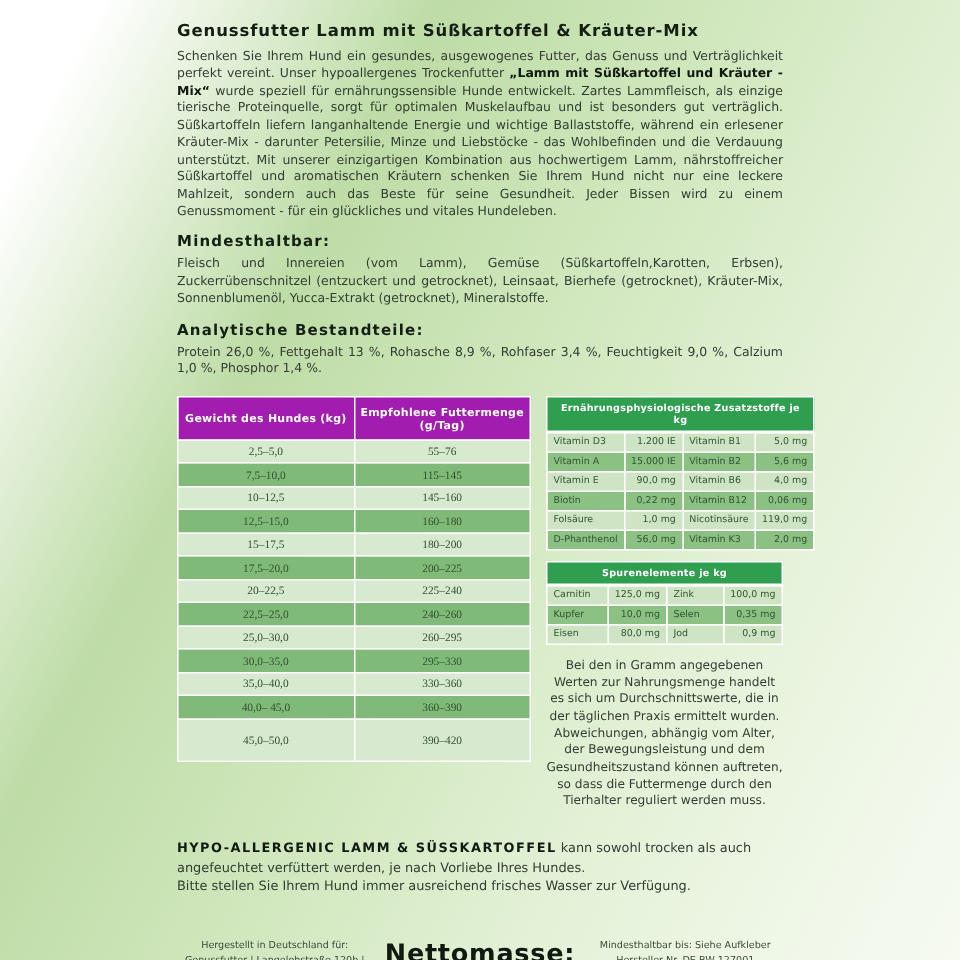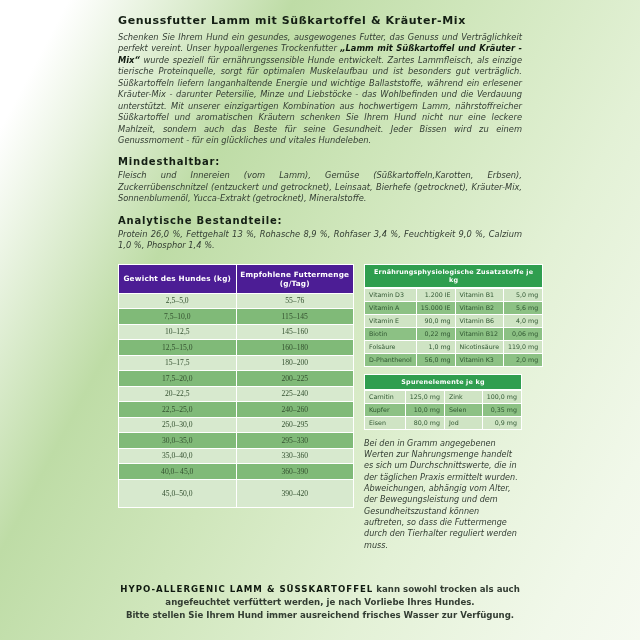--- a/index.html
+++ b/index.html
@@ -4,31 +4,31 @@
 <style>
   html,body{margin:0;padding:0;}
   body{
     width:640px;height:640px;overflow:hidden;
     font-family:"DejaVu Sans",sans-serif;
     background:linear-gradient(118deg,#ffffff 0%,#ffffff 7%,#bedca6 30%,#cfe6bb 48%,#e3f1d6 70%,#f1f8ea 90%,#f6faf1 100%);
     color:#333d33;
   }
   .sheet{position:relative;width:404px;margin:0 auto;padding-top:14px;}
   .title{font-size:11px;font-weight:bold;color:#141f14;letter-spacing:.6px;margin:0 0 5px 0;}
-  p.body{font-size:8.3px;line-height:1.38;text-align:justify;margin:0 0 10px 0;font-style:italic;}
+  p.body{font-size:8.3px;line-height:1.38;text-align:justify;margin:0 0 10px 0;}
   .hd{font-size:10px;font-weight:bold;color:#141f14;letter-spacing:.8px;margin:10px 0 3px 0;}
   b.inline{color:#101a10;}
   
   .cols{display:flex;gap:10px;margin-top:12px;}
   .col-left{width:236px;flex:none;}
   .col-right{flex:1;min-width:0;}
   
   table{border-collapse:collapse;width:100%;}
   .feed th{
-    background:#4c1d95;color:#fff;font-size:7.3px;font-weight:bold;
+    background:#a21caf;color:#fff;font-size:7.3px;font-weight:bold;
     padding:5px 2px;border:1.5px solid #ffffff;text-align:center;letter-spacing:.2px;
   }
   .feed td{
     font-size:7.6px;color:#33502f;text-align:center;padding:0 2px;height:14.5px;
     border:1.5px solid #ffffff;
     font-family:Liberation Serif, serif;
   }
   .feed tbody tr:nth-child(odd) td{background:#d7e9ce;}
   .feed tbody tr:nth-child(even) td{background:#80ba78;}
   .feed tbody tr:nth-child(13) td,.feed tbody tr:nth-child(14) td{height:27px;}
@@ -40,23 +40,23 @@
   }
   .mini td{
     font-size:6.3px;color:#2f5531;padding:2.5px 4px;border:1px solid #ffffff;white-space:nowrap;
     overflow:hidden;
   }
   .mini td:nth-child(even){text-align:right;}
   .mini td:nth-child(1),.mini td:nth-child(3){width:29%;}
   .mini td:nth-child(2),.mini td:nth-child(4){width:21%;}
   .mini tbody tr:nth-child(odd) td{background:#cfe4c4;}
   .mini tbody tr:nth-child(even) td{background:#8cc184;}
-  .note{font-size:8.1px;line-height:1.4;text-align:left;margin-top:8px;font-style:italic;}
-  
-  .hypo{margin-top:24px;text-align:center;font-size:8.6px;line-height:1.5;font-weight:bold;}
+  .note{font-size:8.1px;line-height:1.4;text-align:center;margin-top:8px;}
+  
+  .hypo{margin-top:12px;text-align:left;font-size:8.6px;line-height:1.5;}
   .hypo b{letter-spacing:1px;color:#101a10;}
   .footer{display:flex;align-items:flex-start;margin-top:28px;}
   .f-left,.f-right{flex:1;font-size:6.4px;line-height:1.5;text-align:center;color:#3a4a3a;}
   .f-mid{flex:1.1;text-align:center;}
   .netto-label{font-size:17px;font-weight:bold;color:#101a10;letter-spacing:.5px;}
 </style>
 </head>
 <body>
 
 <div class="sheet">

